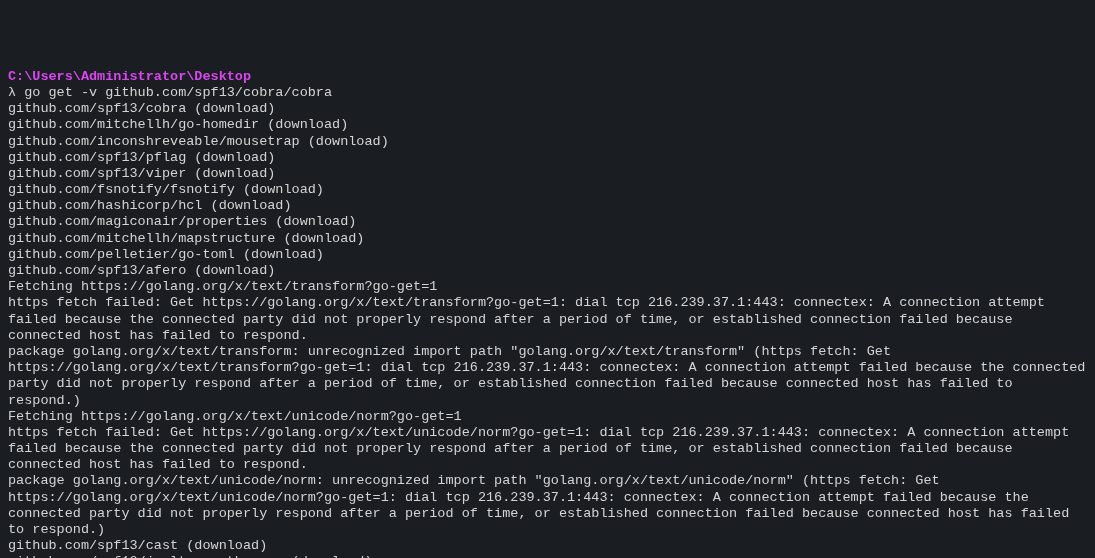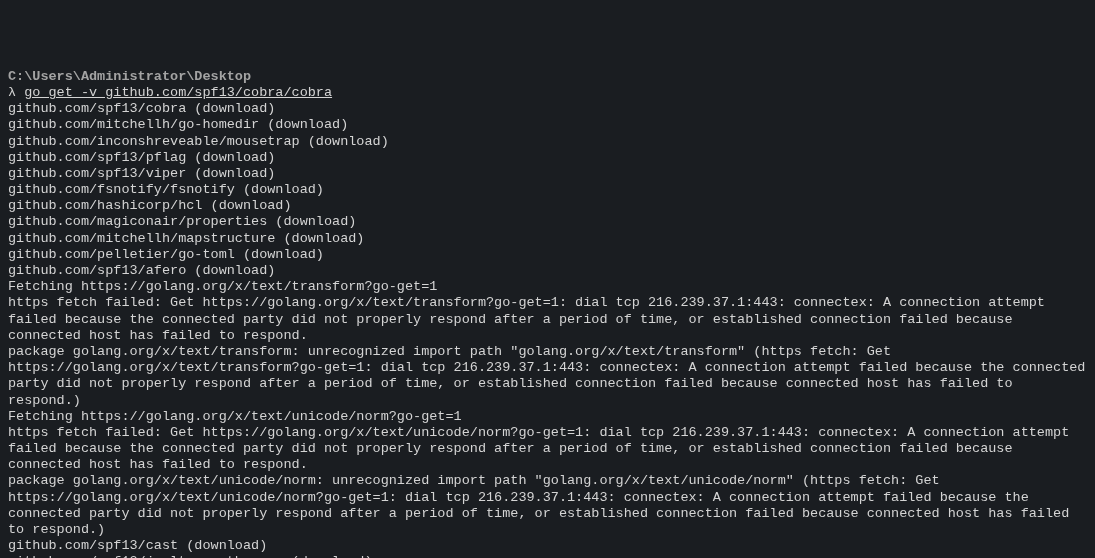--- a/index.html
+++ b/index.html
@@ -14,29 +14,28 @@
       line-height: 1.2;
       padding: 4px 8px;
       white-space: pre-wrap;
       word-wrap: break-word;
       color: #d4d4d4;
       width: 1095px;
       height: 558px;
       overflow: hidden;
     }
     .path {
-      color: #a3a3a3;
+      color: #d946ef;
       font-weight: bold;
     }
     .prompt {
       color: #d4d4d4;
     }
     .command {
       color: #d4d4d4;
-      text-decoration: underline;
     }
     .output {
       color: #d4d4d4;
     }
   </style>
 </head>
 <body>
 
 
 

